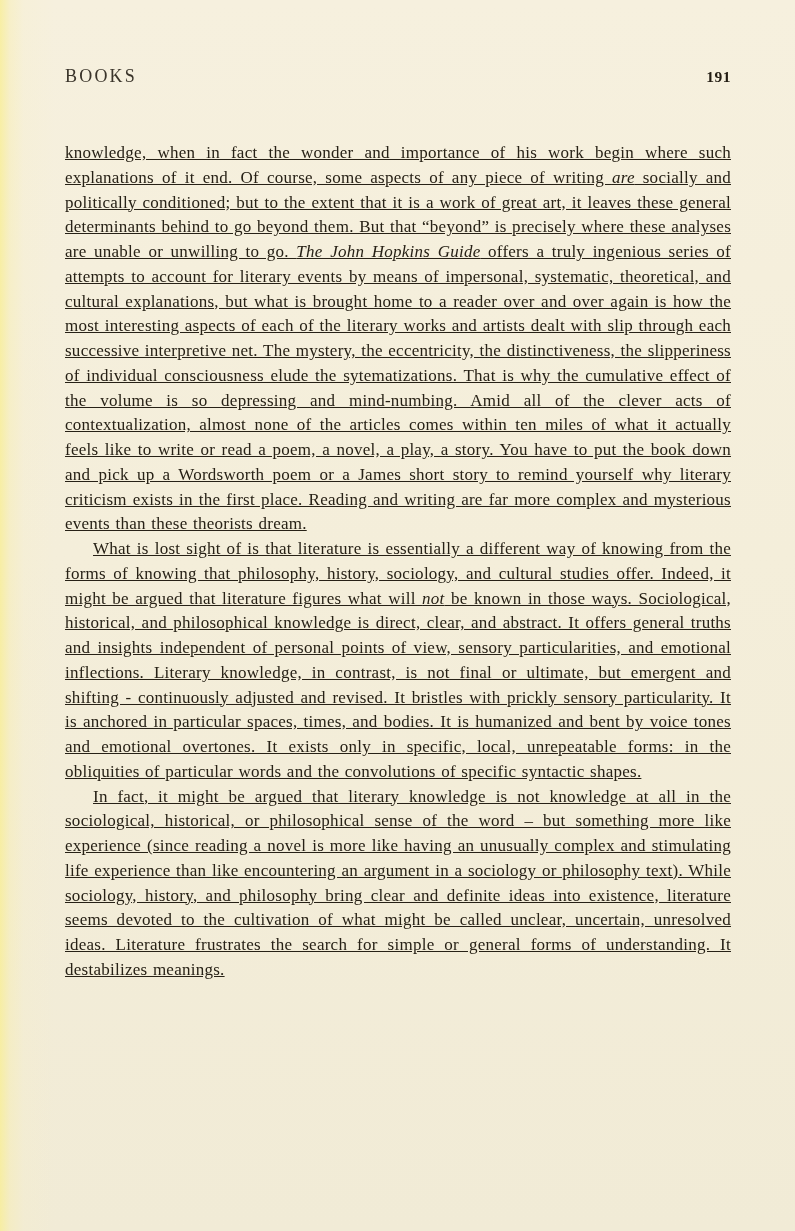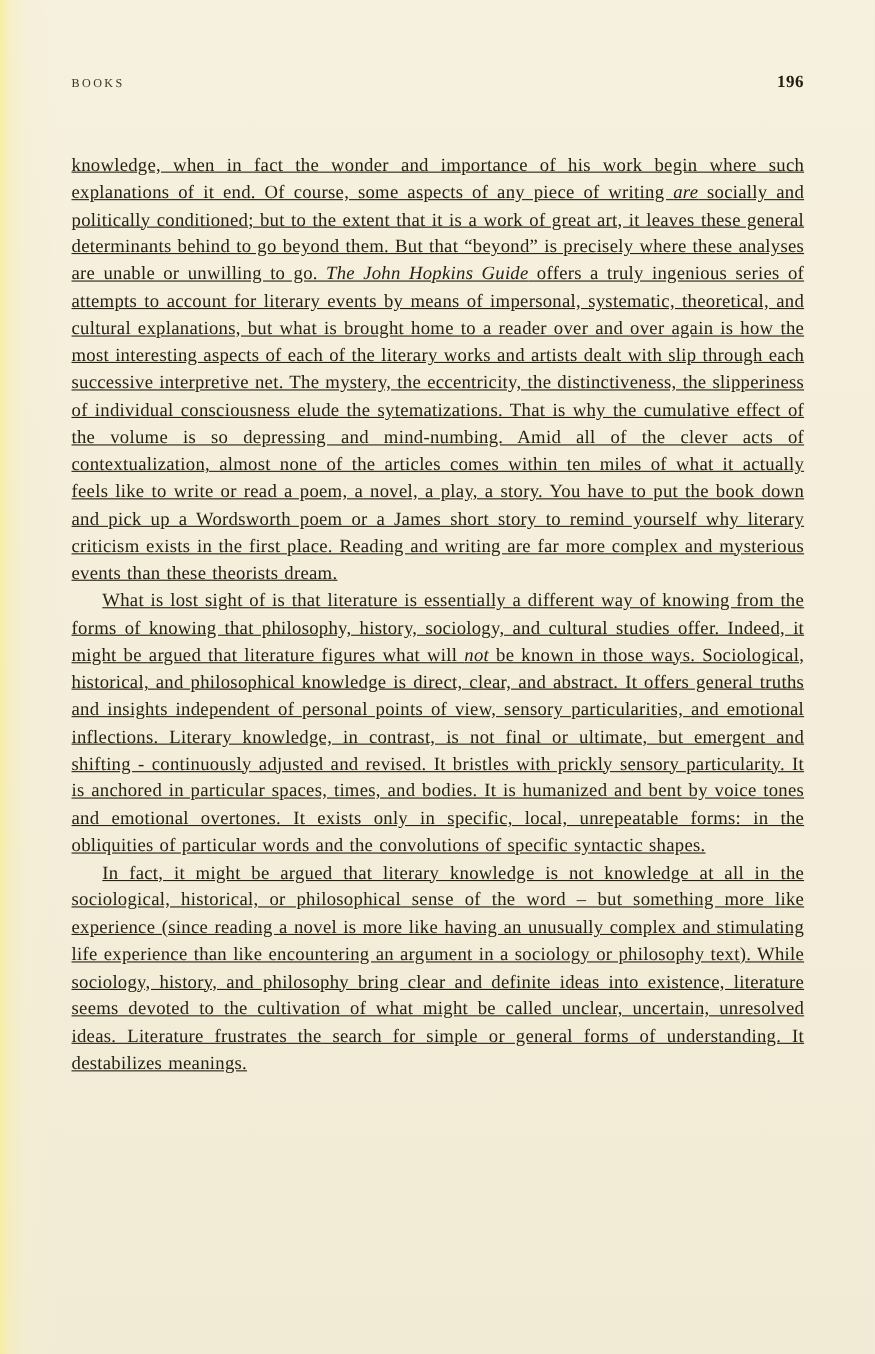--- a/index.html
+++ b/index.html
@@ -27,21 +27,21 @@
     height: 1231px;
     padding: 66px 64px 0 65px;
   }
   .running-header {
     display: flex;
     justify-content: space-between;
     align-items: baseline;
     margin-bottom: 54px;
   }
   .running-header .left {
-    font-size: 11px;
+    font-size: 18px;
     letter-spacing: 2.2px;
     color: #3a342a;
   }
   .running-header .right {
     font-size: 15.5px;
     font-weight: bold;
     color: #221c12;
     letter-spacing: 0.5px;
   }
   .body-text {
@@ -62,20 +62,20 @@
   .body-text i {
     font-style: italic;
   }
 </style>
 </head>
 <body>
 
 <div class="page">
   <div class="running-header">
     <span class="left">BOOKS</span>
-    <span class="right">196</span>
+    <span class="right">191</span>
   </div>
   <div class="body-text">
       <p class=""><span>knowledge, when in fact the wonder and importance of his work begin where such explanations of it end. Of course, some aspects of any piece of writing </span><i>are</i><span> socially and politically conditioned; but to the extent that it is a work of great art, it leaves these general determinants behind to go beyond them. But that “beyond” is precisely where these analyses are unable or unwilling to go. </span><i>The John Hopkins Guide</i><span> offers a truly ingenious series of attempts to account for literary events by means of impersonal, systematic, theoretical, and cultural explanations, but what is brought home to a reader over and over again is how the most interesting aspects of each of the literary works and artists dealt with slip through each successive interpretive net. The mystery, the eccentricity, the distinctiveness, the slipperiness of individual consciousness elude the sytematizations. That is why the cumulative effect of the volume is so depressing and mind-numbing. Amid all of the clever acts of contextualization, almost none of the articles comes within ten miles of what it actually feels like to write or read a poem, a novel, a play, a story. You have to put the book down and pick up a Wordsworth poem or a James short story to remind yourself why literary criticism exists in the first place. Reading and writing are far more complex and mysterious events than these theorists dream.</span></p>
       <p class="indent"><span>What is lost sight of is that literature is essentially a different way of knowing from the forms of knowing that philosophy, history, sociology, and cultural studies offer. Indeed, it might be argued that literature figures what will </span><i>not</i><span> be known in those ways. Sociological, historical, and philosophical knowledge is direct, clear, and abstract. It offers general truths and insights independent of personal points of view, sensory particularities, and emotional inflections. Literary knowledge, in contrast, is not final or ultimate, but emergent and shifting - continuously adjusted and revised. It bristles with prickly sensory particularity. It is anchored in particular spaces, times, and bodies. It is humanized and bent by voice tones and emotional overtones. It exists only in specific, local, unrepeatable forms: in the obliquities of particular words and the convolutions of specific syntactic shapes.</span></p>
       <p class="indent"><span>In fact, it might be argued that literary knowledge is not knowledge at all in the sociological, historical, or philosophical sense of the word – but something more like experience (since reading a novel is more like having an unusually complex and stimulating life experience than like encountering an argument in a sociology or philosophy text). While sociology, history, and philosophy bring clear and definite ideas into existence, literature seems devoted to the cultivation of what might be called unclear, uncertain, unresolved ideas. Literature frustrates the search for simple or general forms of understanding. It destabilizes meanings.</span></p>
     </div>
 </div>
 
 </body></html>

